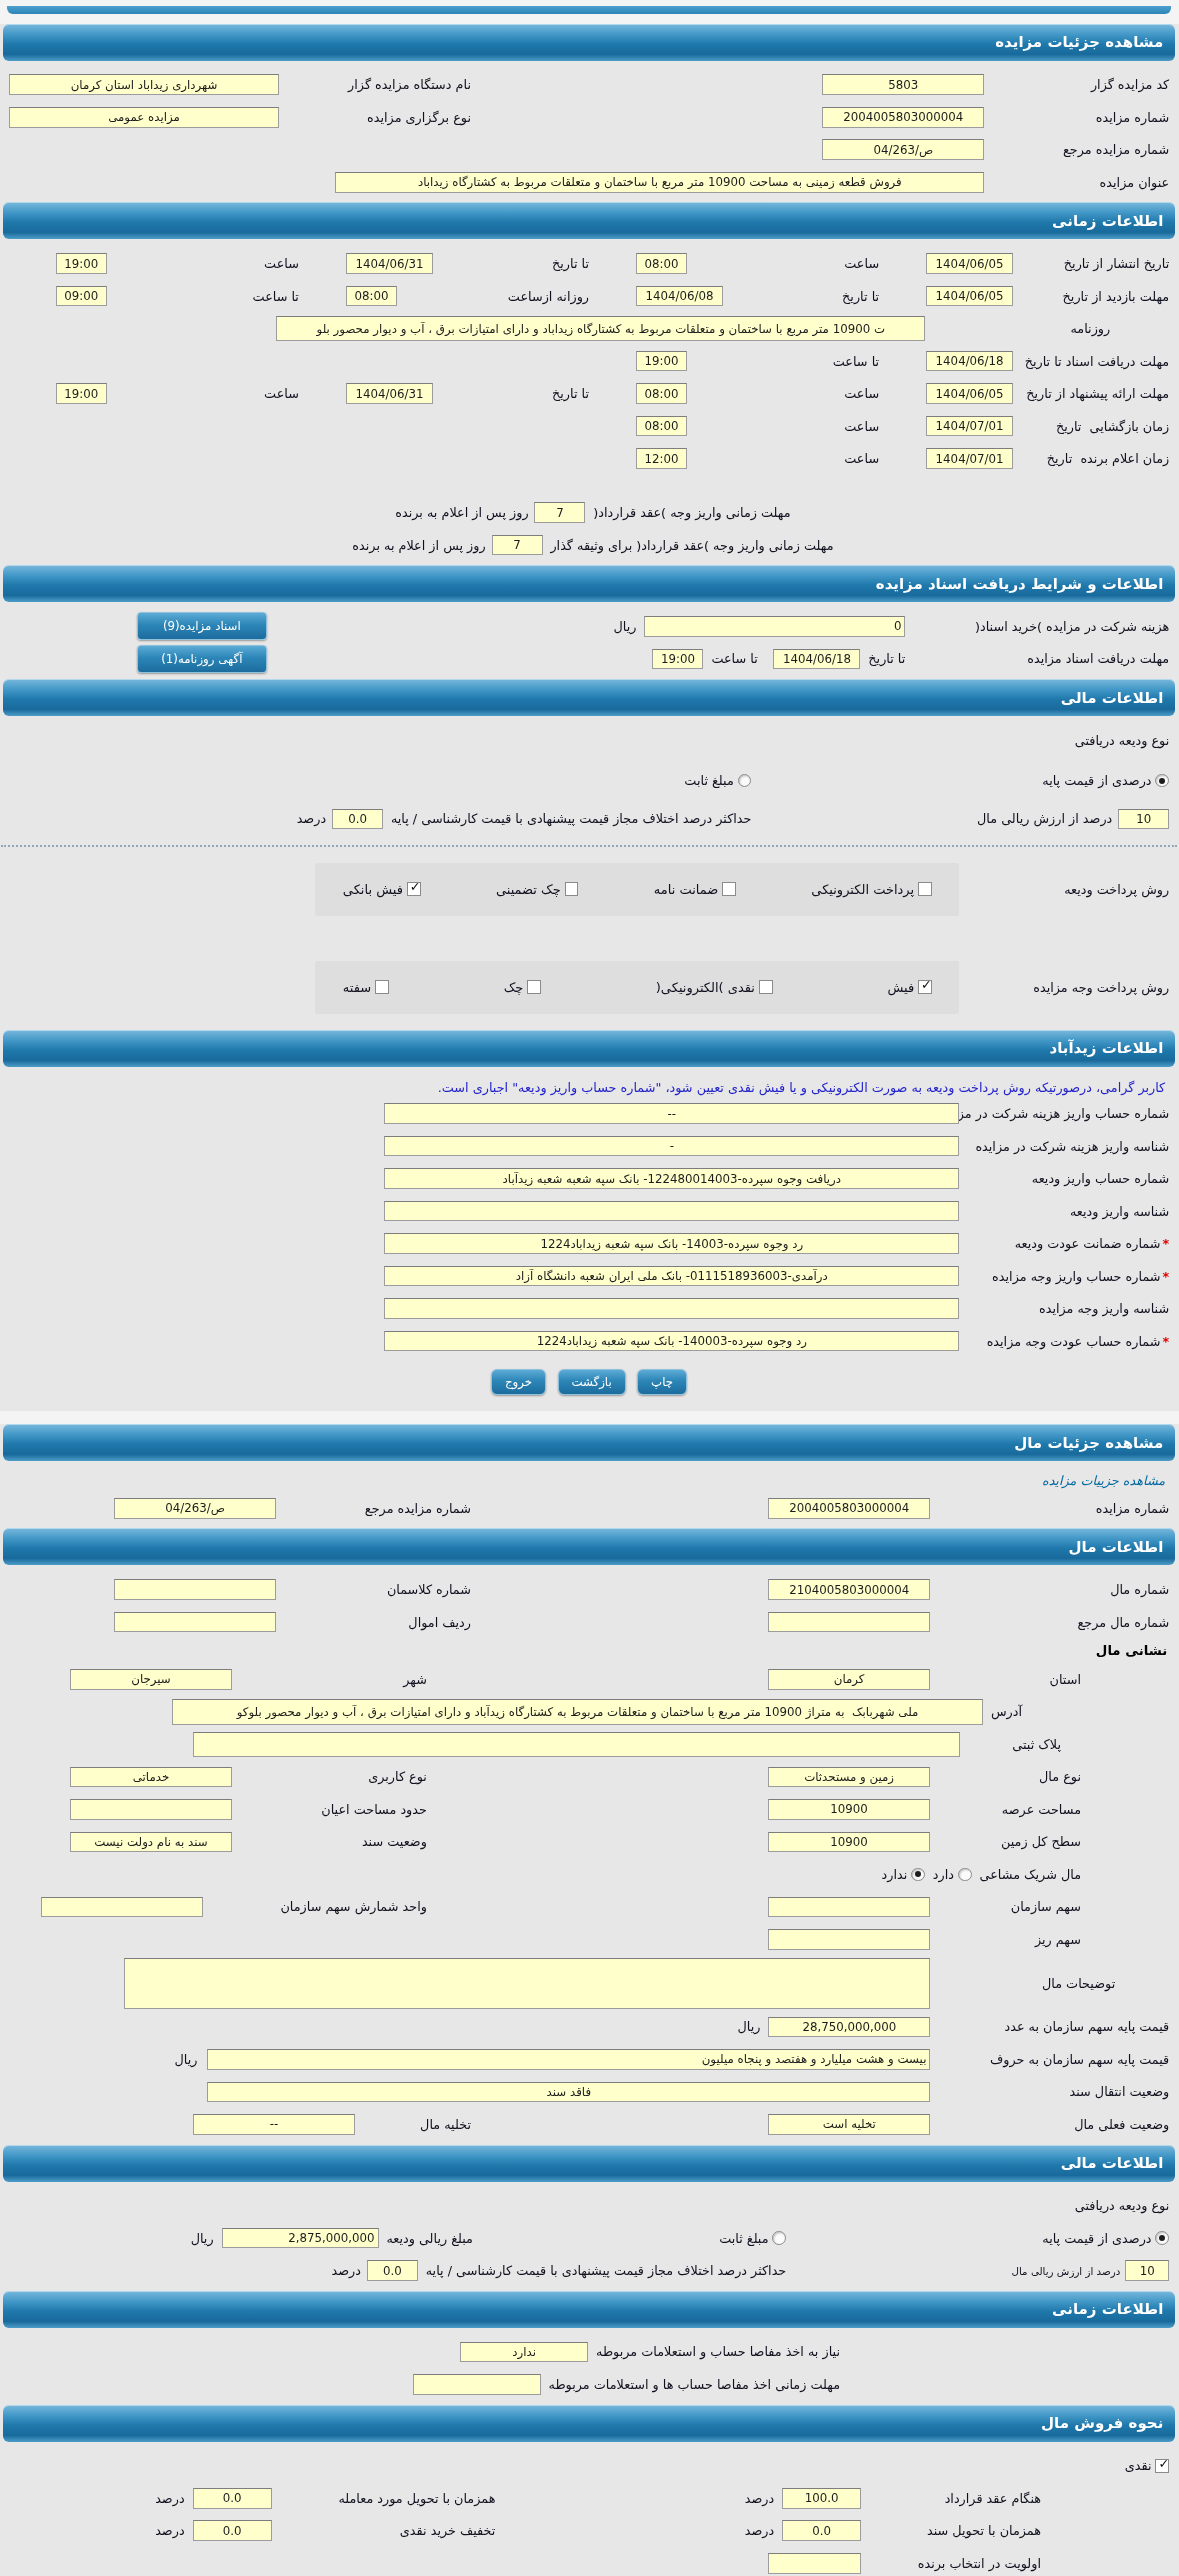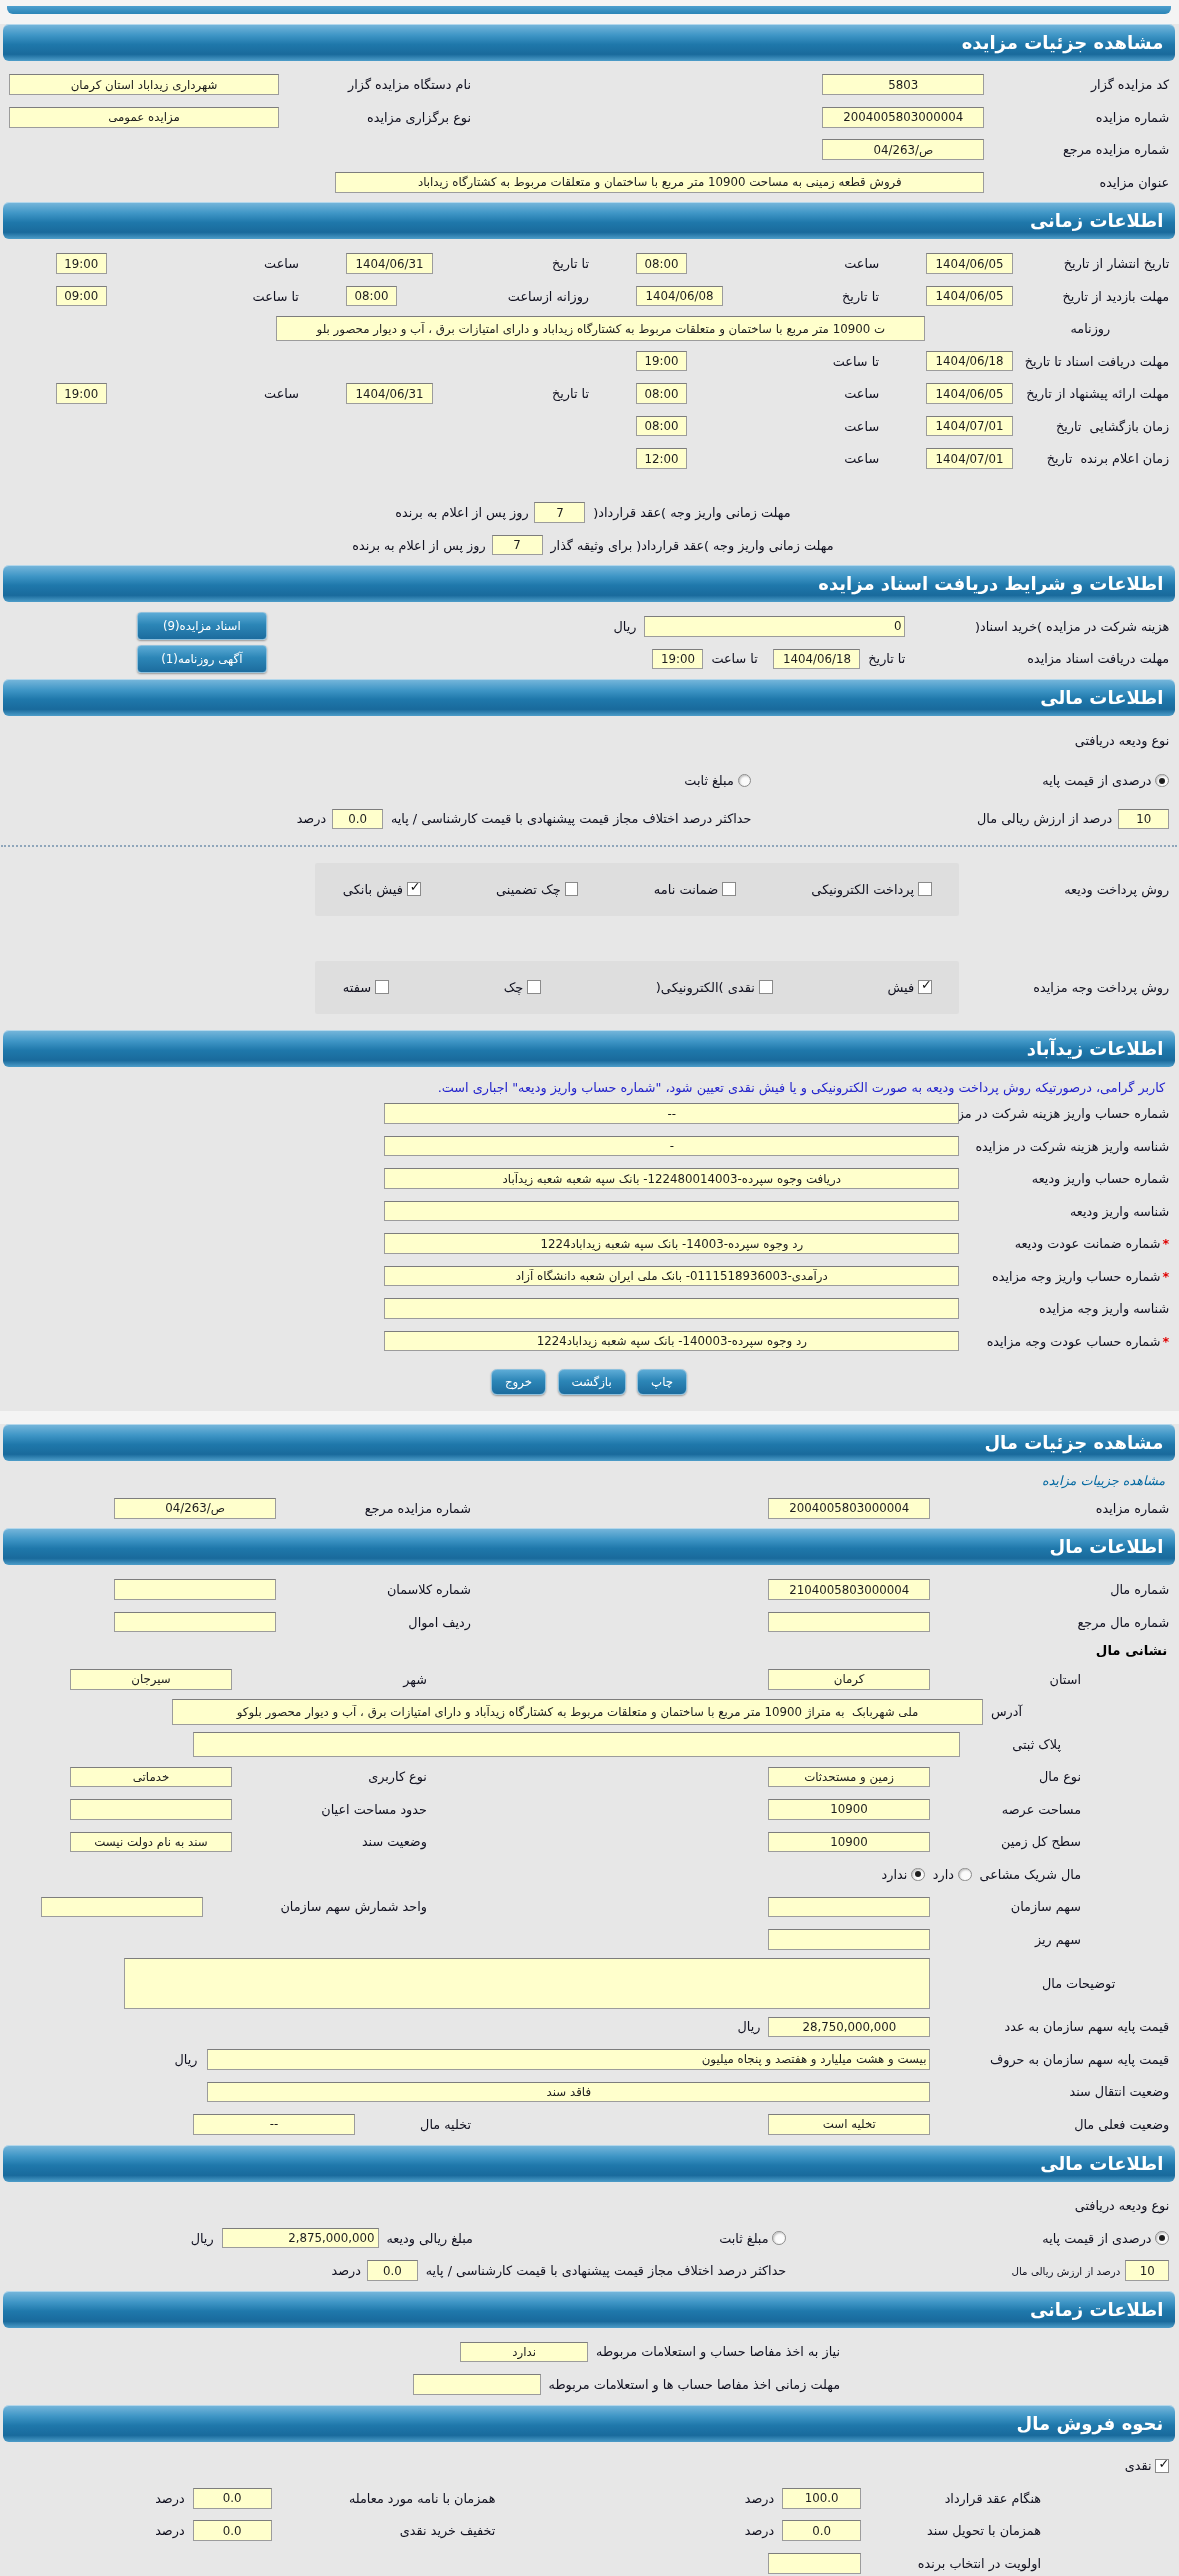--- a/index.html
+++ b/index.html
@@ -1,21 +1,21 @@
 <!DOCTYPE html>
 <html lang="fa" dir="rtl"><head>
 <meta charset="utf-8">
 <style>
   html,body{margin:0;padding:0;background:#f4f4f4;font-family:"DejaVu Sans",sans-serif;}
   .page{width:1180px;position:relative;}
   .topstrip{height:7.9px;margin:5.9px 7.9px 0;border-radius:0 0 5.9px 5.9px;background:linear-gradient(#4d9fce,#2b85b7);}
   .panel{background:#e7e7e7;margin:9.8px 0 13.8px;padding-bottom:9.8px;}
   .bar{height:37px;margin:3.9px 3.9px 7.9px;border-radius:5.9px;display:flex;align-items:center;
        background:linear-gradient(to bottom,#79b8dc 0%,#3f96c6 30%,#1f78ab 55%,#196a9c 82%,#4d9dc9 100%);
-       color:#fff;font-weight:bold;font-size:18px;padding-right:11.8px;box-sizing:border-box;
+       color:#fff;font-weight:bold;font-size:15px;padding-right:11.8px;box-sizing:border-box;
        box-shadow:inset 0 1px 0 rgba(255,255,255,.45);}
   .row{display:flex;align-items:center;min-height:28.5px;padding:2px 9.8px;font-size:12.8px;color:#10101f;}
   .lbl{color:#10101f;padding-left:7.9px;white-space:nowrap;}
   .inp{background:#ffffcc;border:1px solid #9c9c9c;border-top-color:#7d7d7d;height:20.6px;
        font-family:"DejaVu Sans",sans-serif;font-size:11.8px;text-align:center;color:#1c1c1c;
        box-sizing:border-box;padding:0 2.9px;}
   .box{background:#ffffcc;border:1px solid #9c9c9c;border-top-color:#7d7d7d;box-sizing:border-box;}
   .cell{width:50%;display:flex;align-items:center;}
   .cell-l{padding-right:118px;box-sizing:border-box;}
   .w180{width:177px;} .w190{width:187px;} .w205{width:202px;} .w235{width:231px;} .w260{width:256px;}
@@ -564,21 +564,21 @@
       <span class="lbl">نقدی</span>
     </div>
 
     <div class="row" style="padding-right:138px">
       <div class="cell">
         <span class="lbl" style="width:172px">هنگام عقد قرارداد</span>
         <input class="inp" style="width: 79px;" readonly="" value="100.0">
         <span class="lbl" style="padding-right:7.9px">درصد</span>
       </div>
       <div class="cell" style="padding-right:59px">
-        <span class="lbl" style="width:216px">همزمان با نامه مورد معامله</span>
+        <span class="lbl" style="width:216px">همزمان با تحویل مورد معامله</span>
         <input class="inp" style="width: 79px;" readonly="" value="0.0">
         <span class="lbl" style="padding-right:7.9px">درصد</span>
       </div>
     </div>
 
     <div class="row" style="padding-right:138px">
       <div class="cell">
         <span class="lbl" style="width:172px">همزمان با تحویل سند</span>
         <input class="inp" style="width: 79px;" readonly="" value="0.0">
         <span class="lbl" style="padding-right:7.9px">درصد</span>

